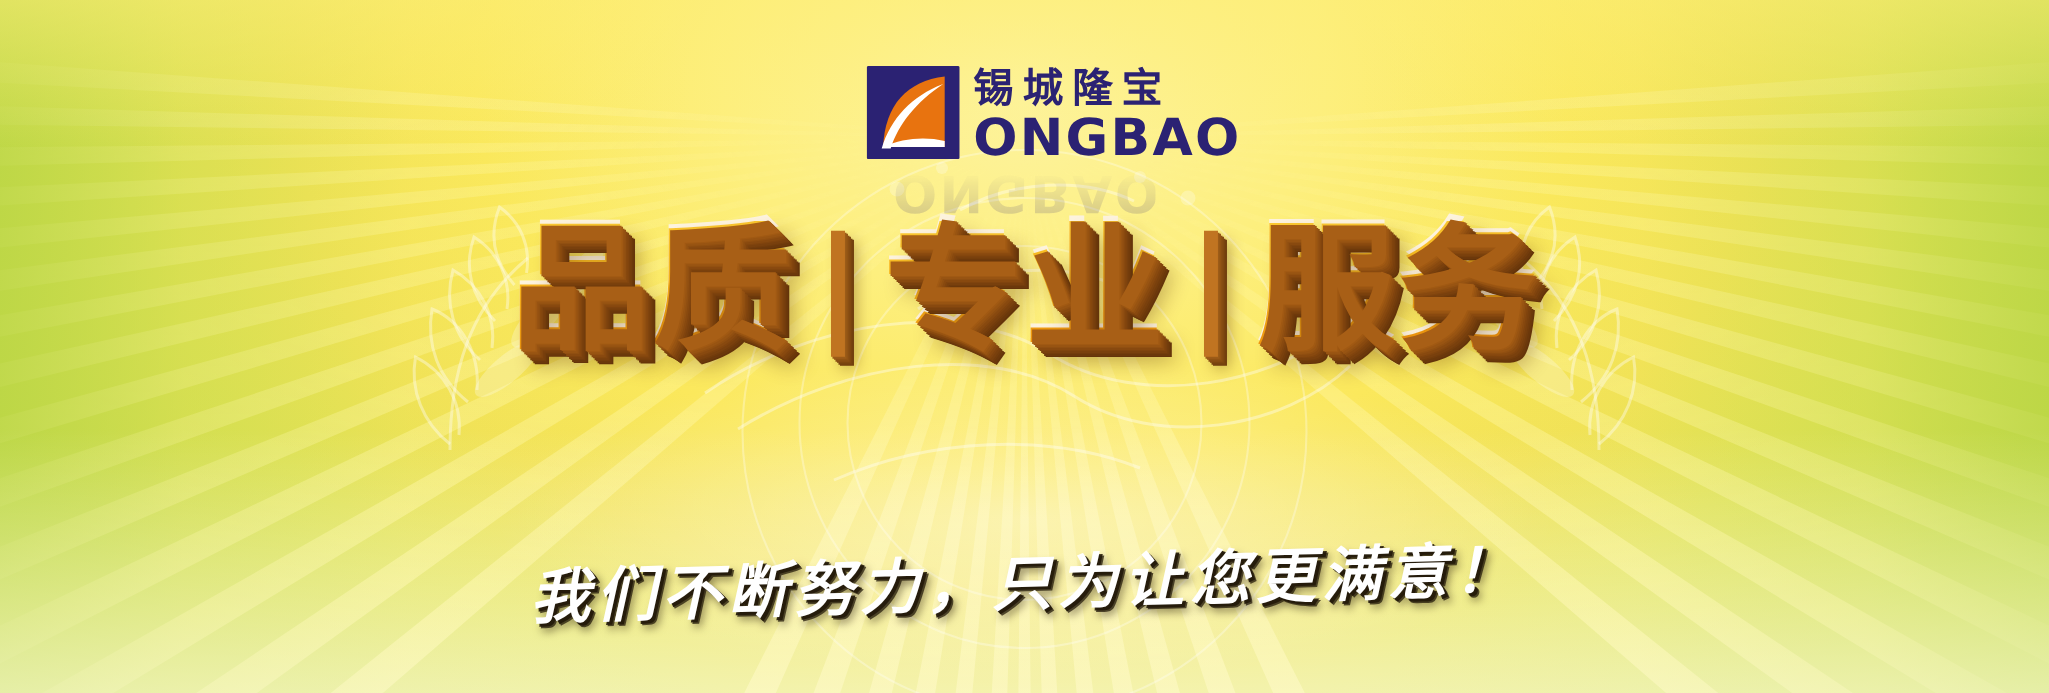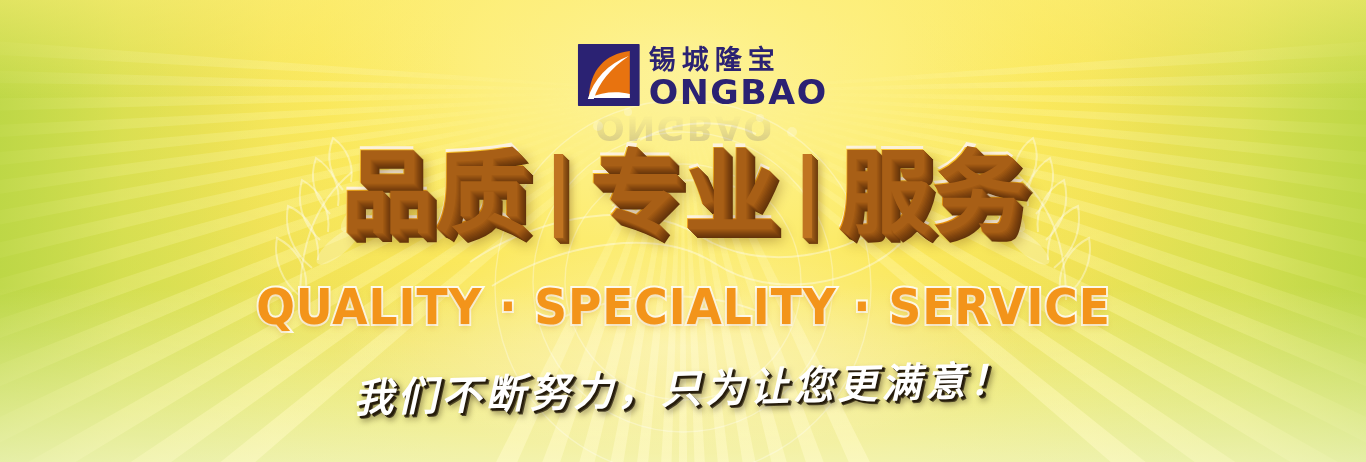--- a/index.html
+++ b/index.html
@@ -417,21 +417,18 @@
   </div>
 
   <div class="headline">
     <span class="hl-word" data-glyph="品质">品质</span>
     <span class="hl-sep">|</span>
     <span class="hl-word" data-glyph="专业">专业</span>
     <span class="hl-sep">|</span>
     <span class="hl-word" data-glyph="服务">服务</span>
   </div>
 
-  <div class="subline">
-    <span class="subline-text">QUALITY · SPECIALITY · SERVICE</span>
-  </div>
 
   <div class="tagline">
     <span class="tagline-text">我们不断努力，只为让您更满意！</span>
   </div>
 
 </div>
 
 </body></html>

